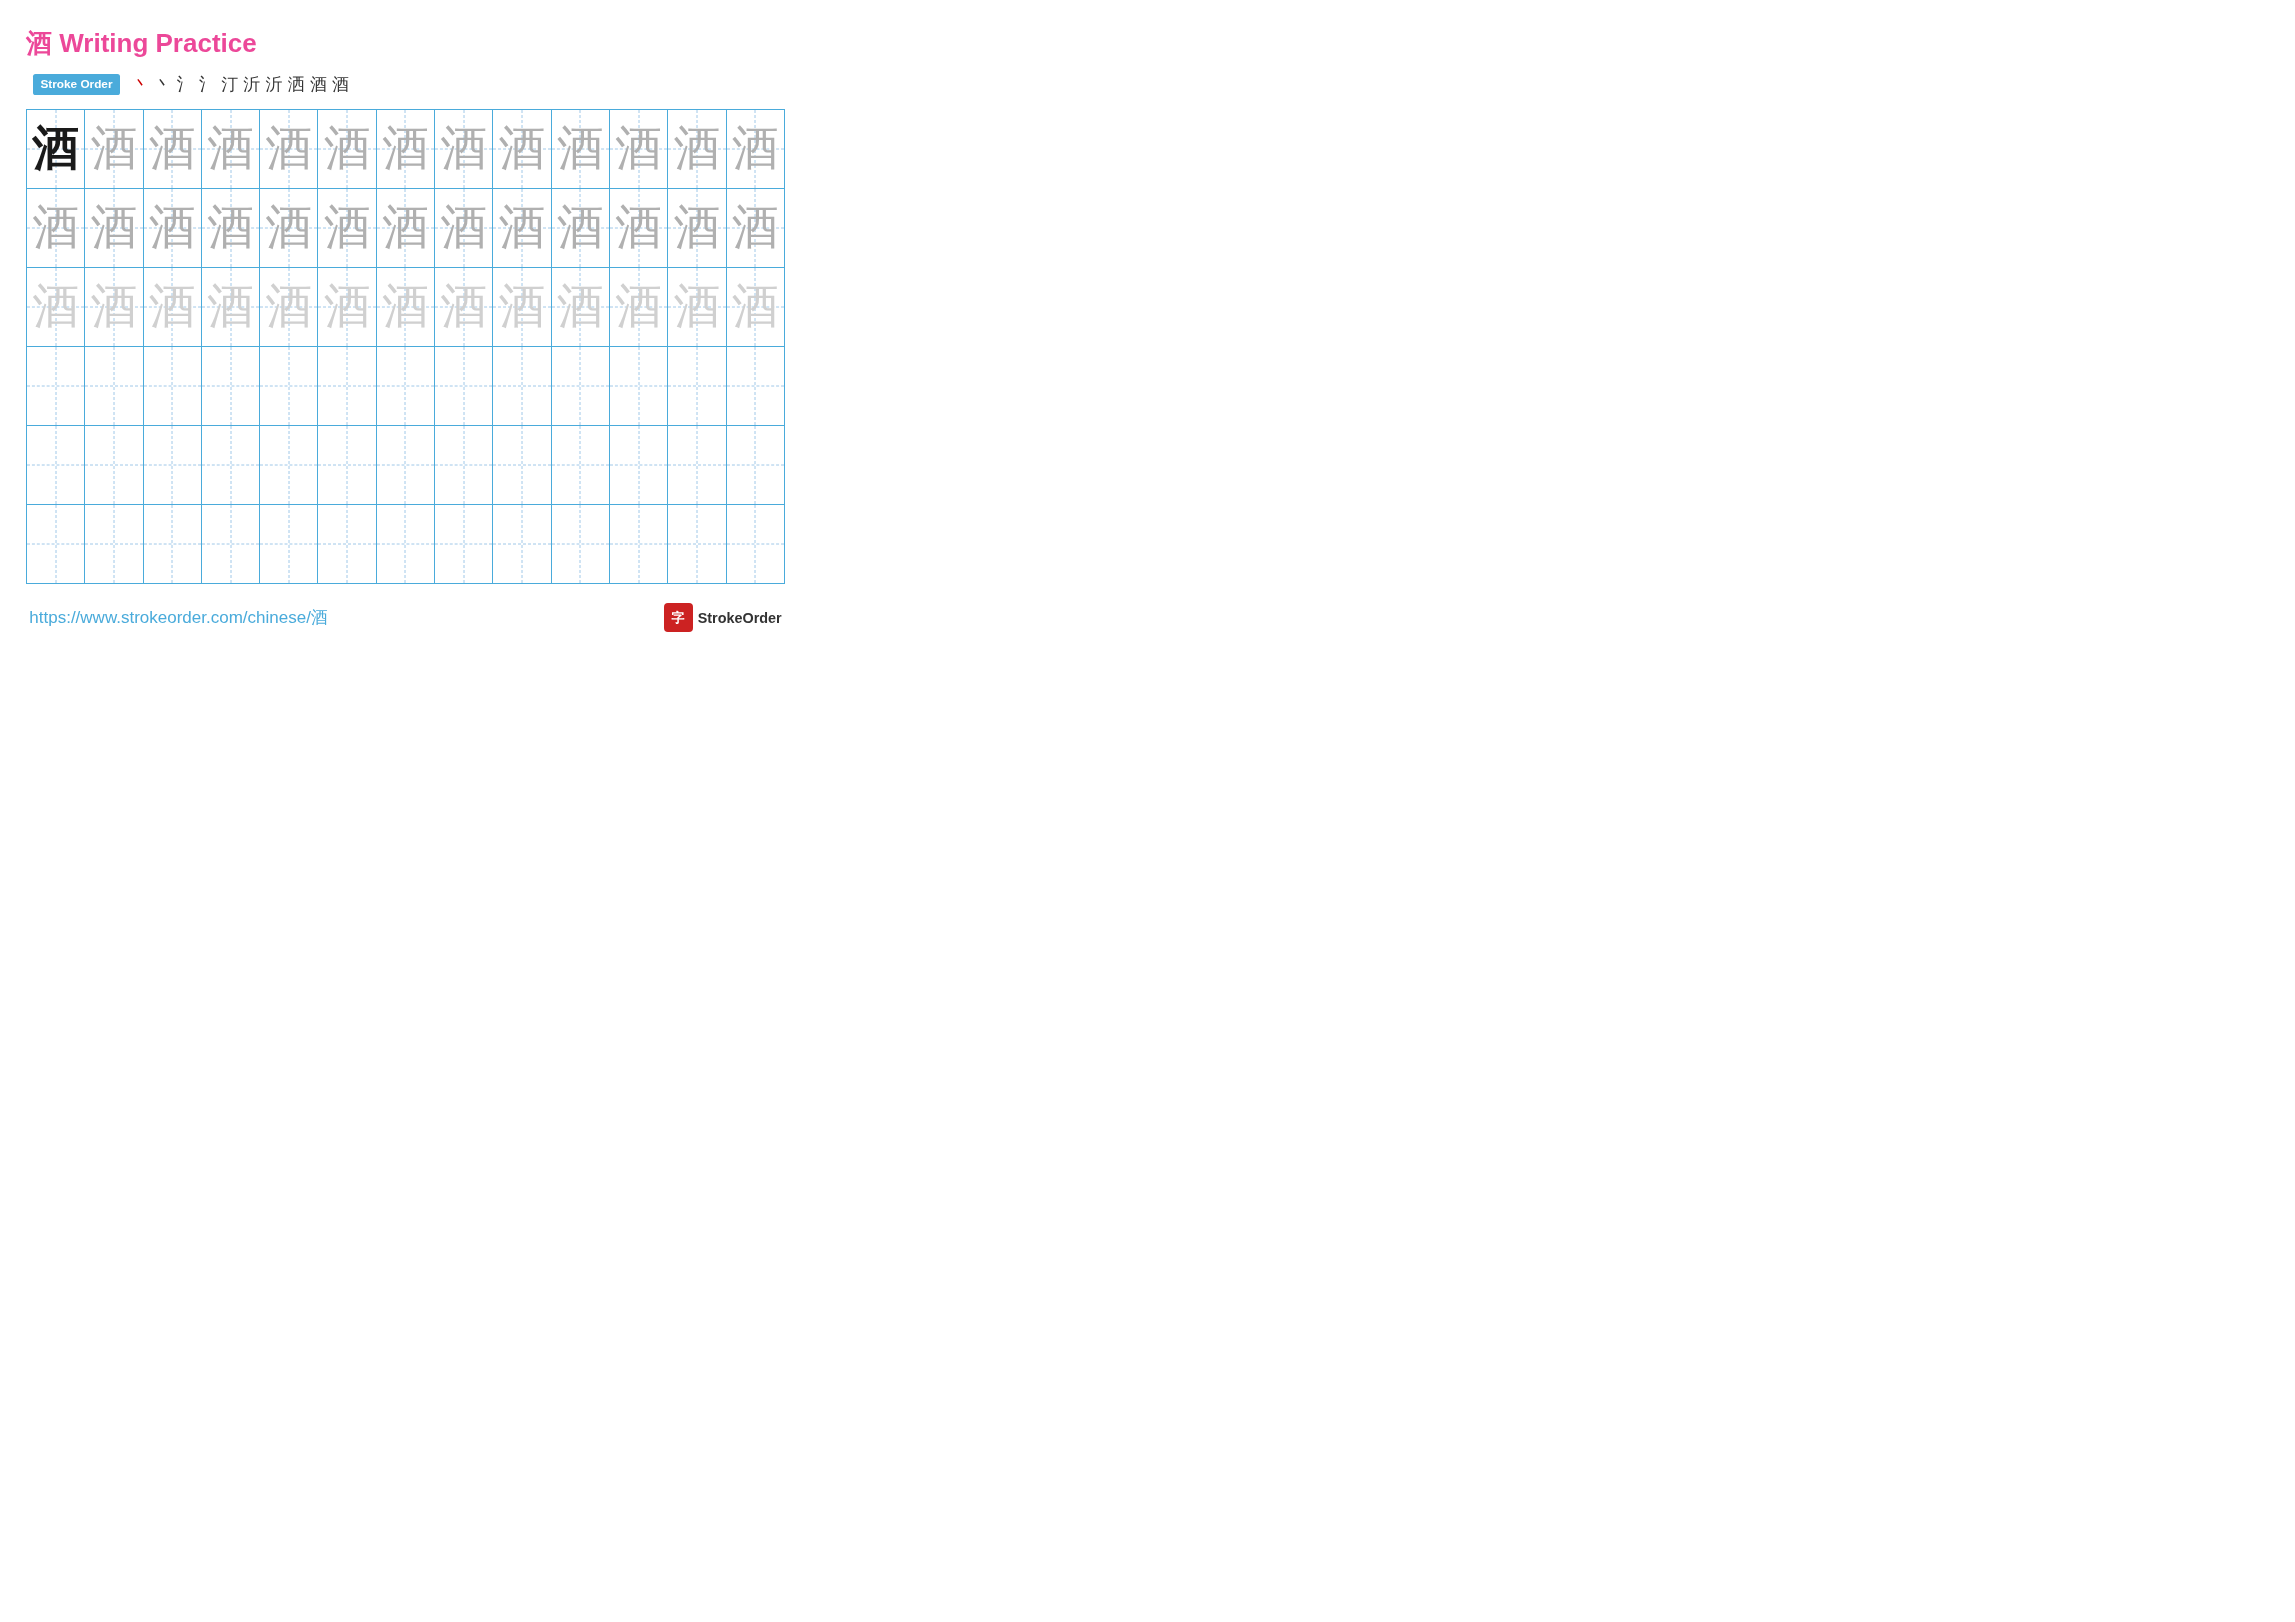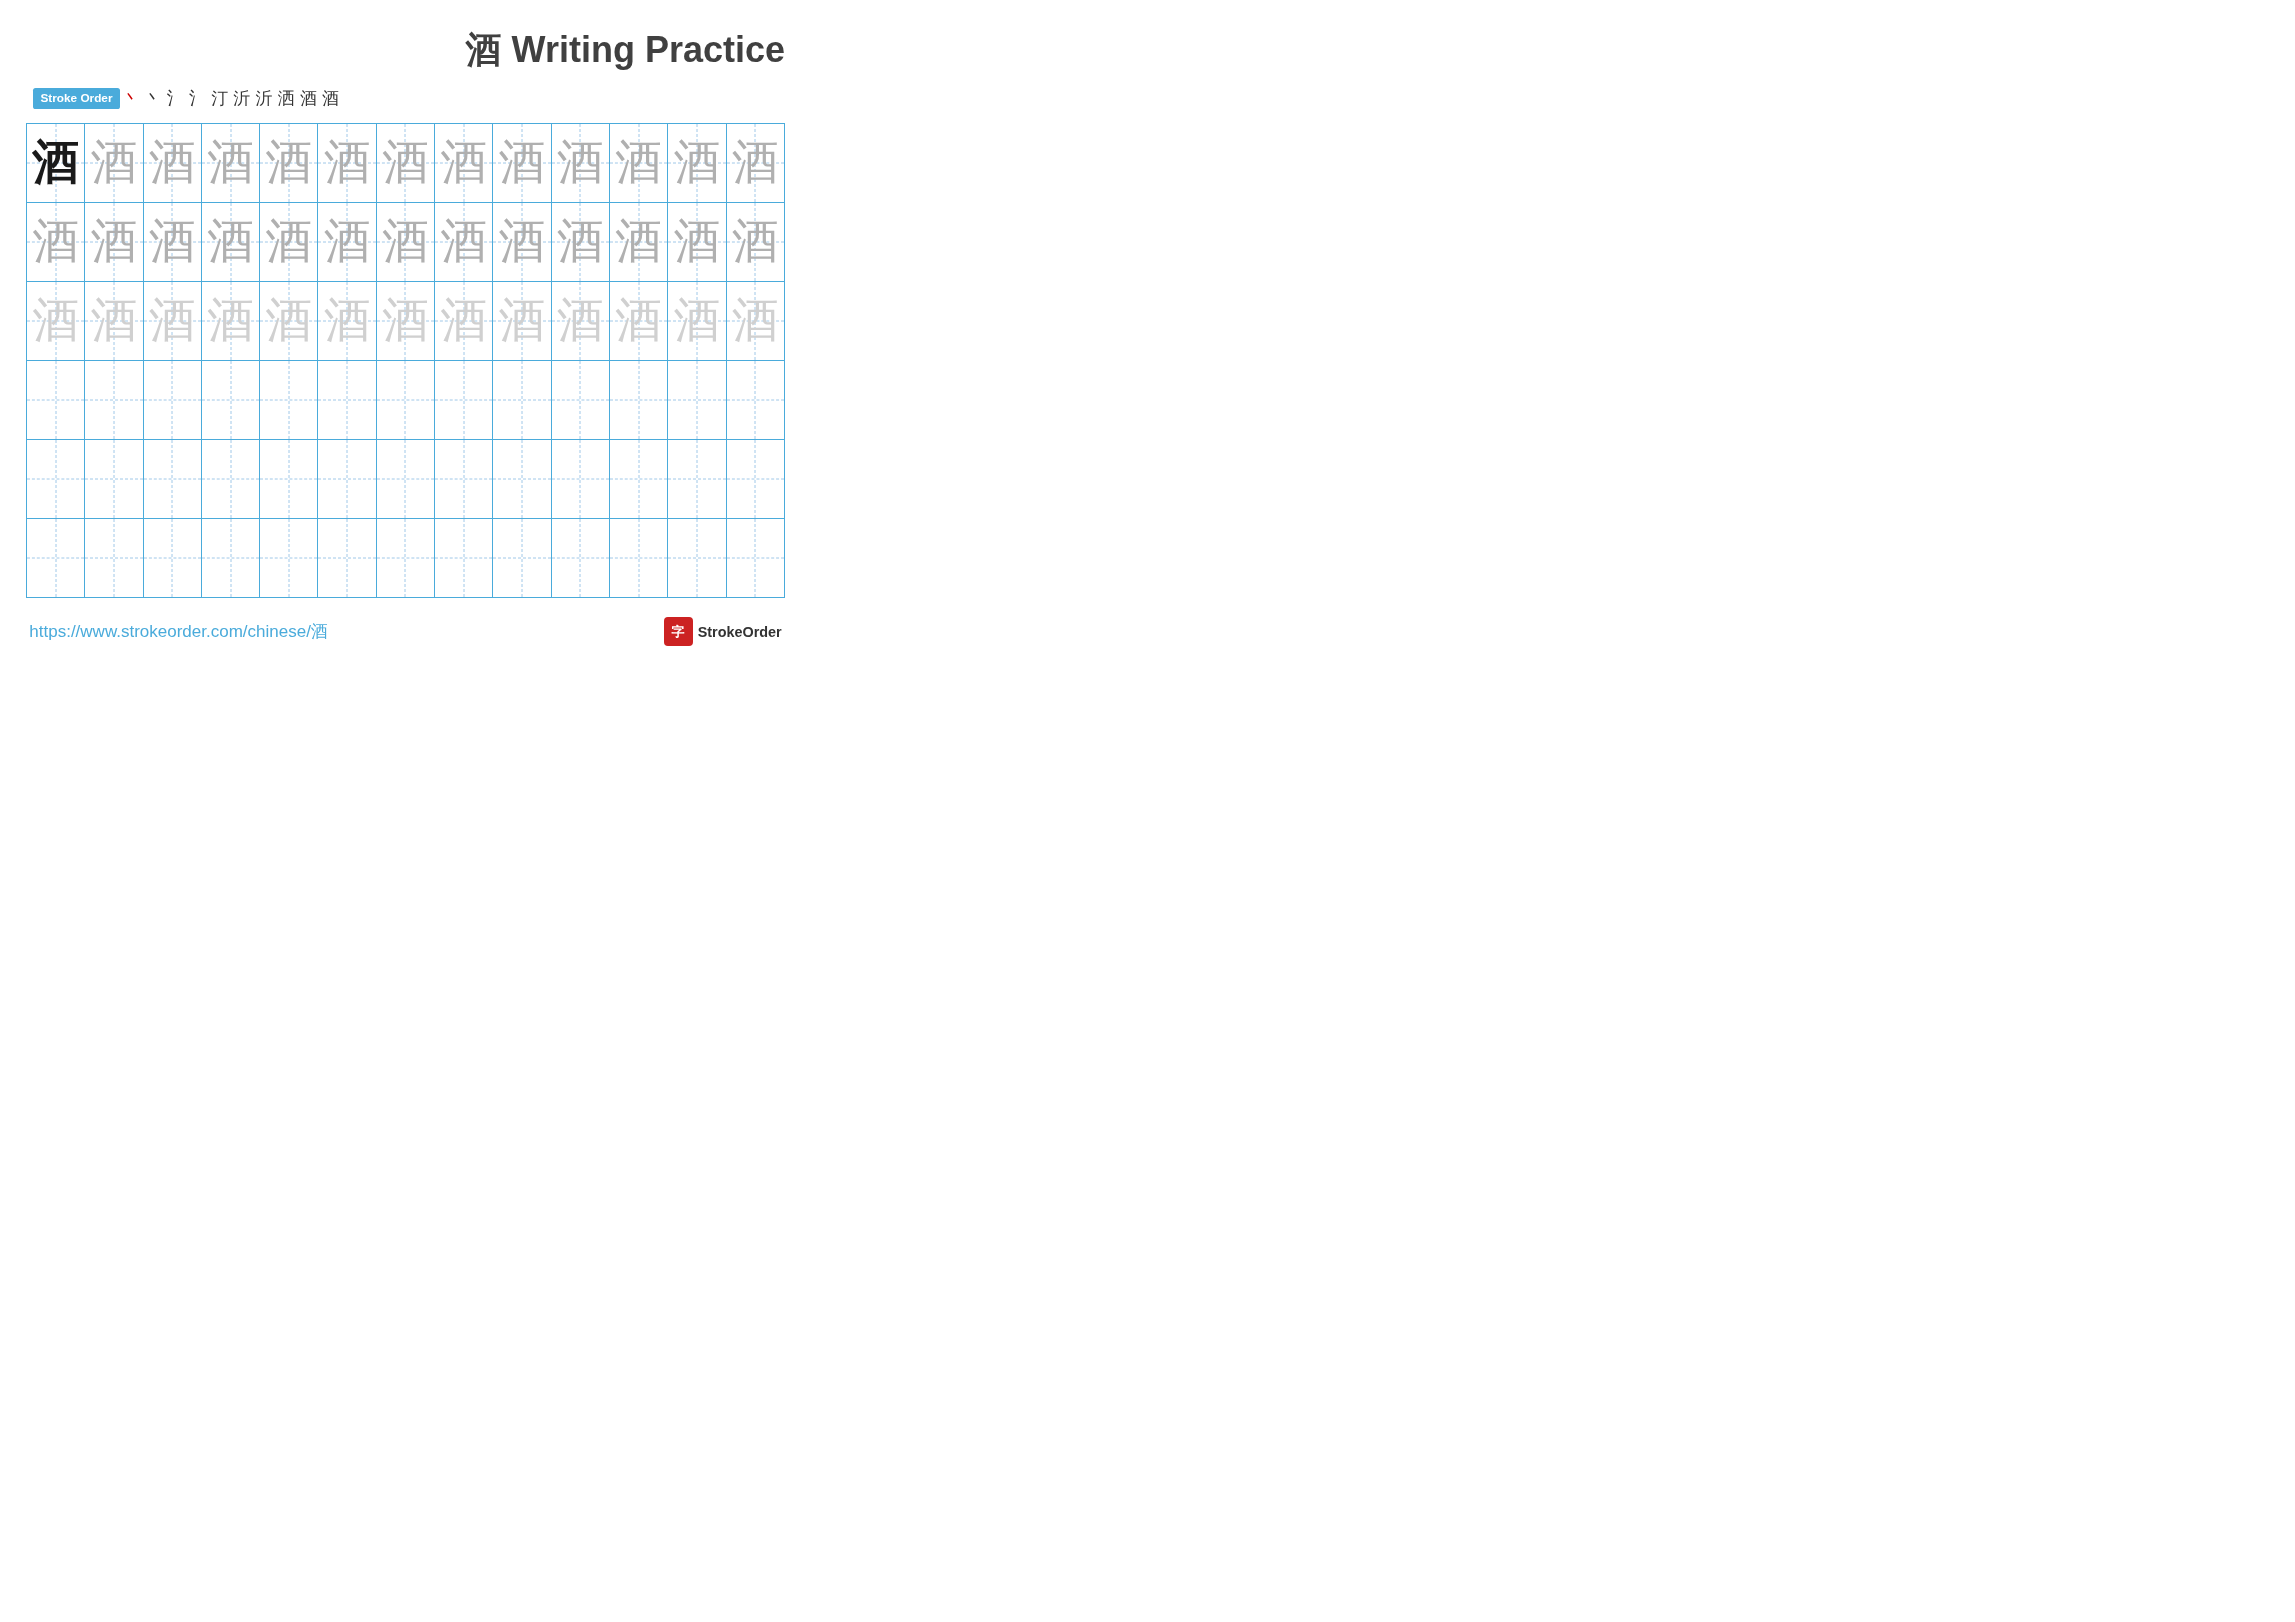--- a/index.html
+++ b/index.html
@@ -7,32 +7,32 @@
     body {
       background: #ffffff;
       font-family: Arial, sans-serif;
       width: 811px;
       min-height: 575px;
       padding: 19.6px 26px;
       position: relative;
     }
 
     .page-title {
-      text-align: right;
-      font-size: 36px;
-      font-weight: bold;
-      color: #404040;
+      text-align: left;
+      font-size: 26px;
+      font-weight: bold;
+      color: #ec4899;
       margin-bottom: 11.8px;
       margin-top: 6.5px;
     }
 
     .stroke-order-row {
       display: flex;
       align-items: center;
-      gap: 2px;
+      gap: 12px;
       margin-bottom: 13px;
       padding-left: 6.5px;
     }
 
     .stroke-order-badge {
       background: #4AABDB;
       color: white;
       font-size: 11.8px;
       font-weight: bold;
       padding: 3.3px 7.9px;

